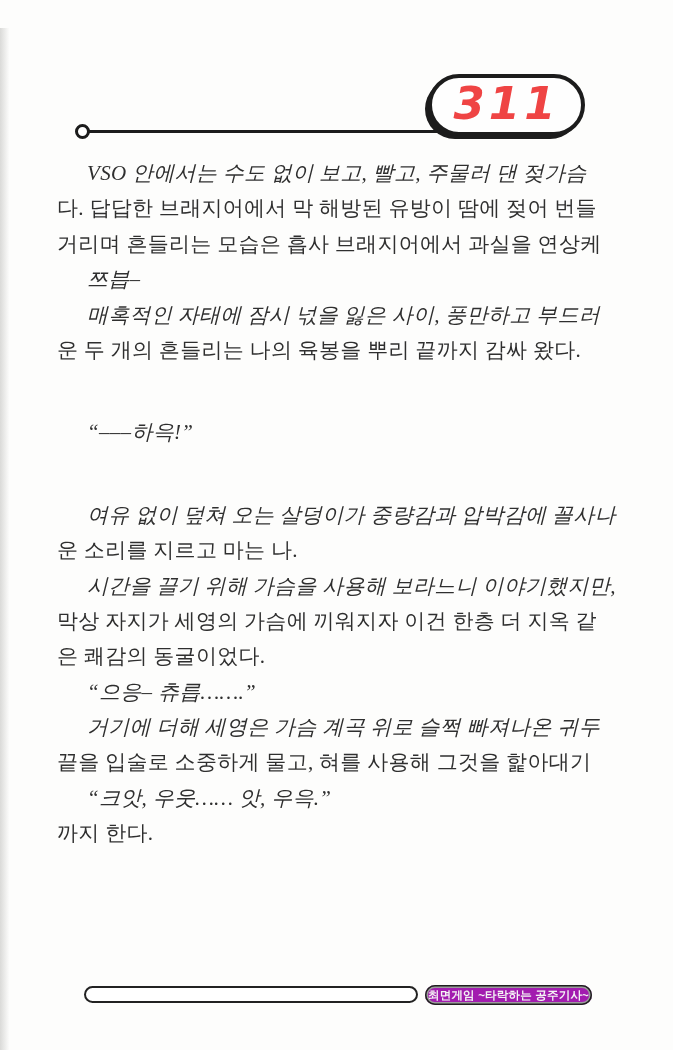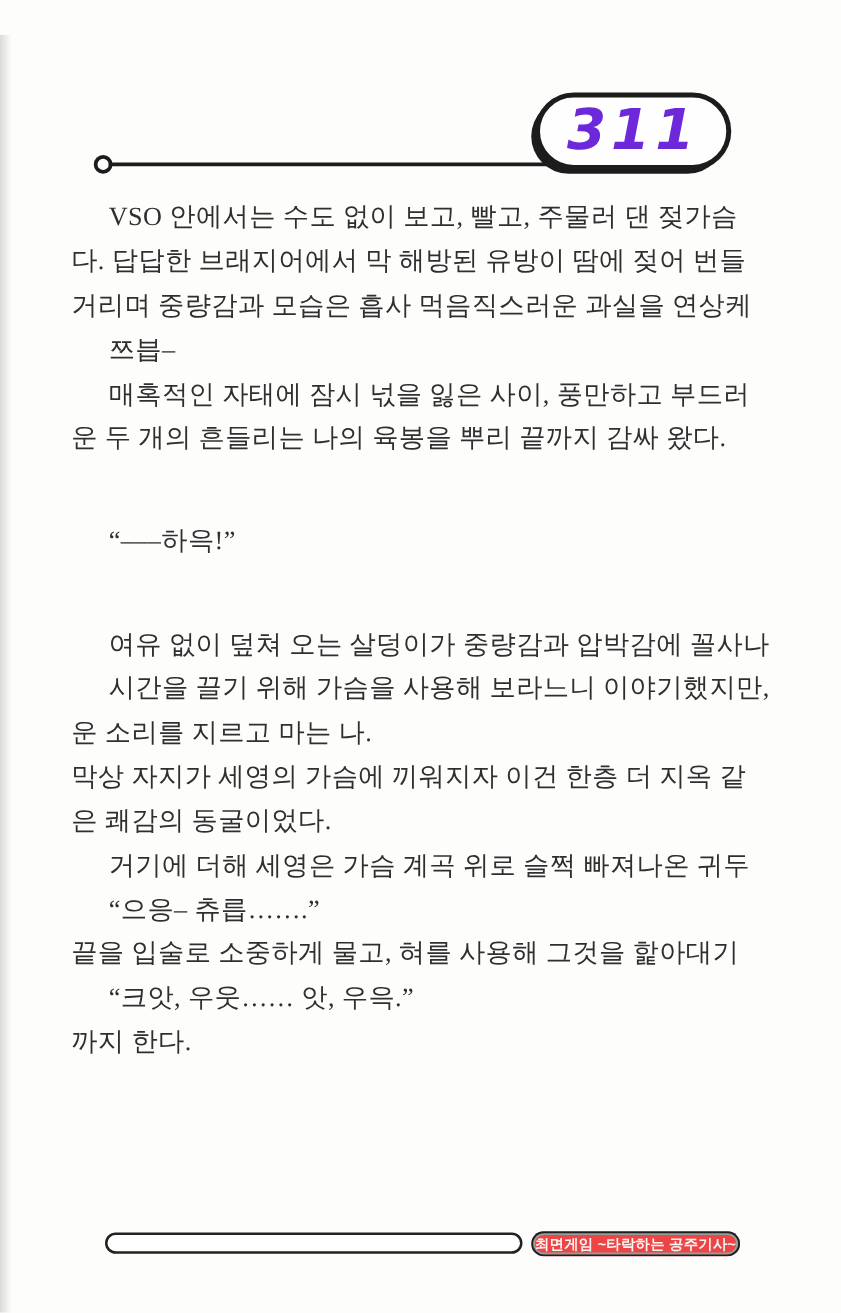--- a/index.html
+++ b/index.html
@@ -35,46 +35,46 @@
     background: #fefefe;
     border: 4px solid #1c1c1c;
     border-radius: 31px;
     box-shadow: -4px 4px 0 -1px #1c1c1c;
     display: flex; align-items: center; justify-content: center;
   }
   .pagenum {
     font-family: "DejaVu Sans", sans-serif;
     font-style: italic; font-weight: 700;
     font-size: 45px; letter-spacing: 4px;
-    color: #6d28d9;
+    color: #ef4444;
     transform: translateY(-2px);
   }
 
   
   .body-text {
     position: absolute; left: 57px; top: 156px; width: 562px;
     font-size: 21px; line-height: 35.4px;
     letter-spacing: 0.3px;
   }
   .line { height: 35.4px; white-space: pre; }
-  .line.indent { padding-left: 30px; }
+  .line.indent { padding-left: 30px; font-style: italic; }
   .line.blank { height: 47px; }
 
   
   .footer-rule {
     position: absolute; left: 84px; top: 986px;
     width: 334px; height: 17px; box-sizing: border-box;
     border: 2px solid #222;
     border-radius: 9px;
     background: #fff;
   }
   .title-badge {
     position: absolute; left: 425px; top: 985px;
     width: 167px; height: 20px; box-sizing: border-box;
-    background: #ef4444;
+    background: #a21caf;
     border-radius: 10px;
     box-shadow: inset 0 0 0 1.5px #1e1e1e, inset 0 0 0 3px #9b9b9b;
     display: flex; align-items: center; justify-content: center;
   }
   .title-badge span {
     font-family: "Liberation Sans", "DejaVu Sans", sans-serif;
     font-size: 11.5px; font-weight: bold;
     color: #f4f4f4; letter-spacing: 0.2px;
     white-space: nowrap;
   }
@@ -88,34 +88,34 @@
   <div class="header-dot"></div>
   <div class="header-rule"></div>
   <div class="pagenum-badge">
     <span class="pagenum">311</span>
   </div>
 </div>
 
 <div class="body-text">
     <div class="line indent">VSO 안에서는 수도 없이 보고, 빨고, 주물러 댄 젖가슴</div>
     <div class="line">다. 답답한 브래지어에서 막 해방된 유방이 땀에 젖어 번들</div>
-    <div class="line">거리며 중량감과 모습은 흡사 먹음직스러운 과실을 연상케</div>
+    <div class="line">거리며 흔들리는 모습은 흡사 브래지어에서 과실을 연상케</div>
     <div class="line indent">쯔븝–</div>
     <div class="line indent">매혹적인 자태에 잠시 넋을 잃은 사이, 풍만하고 부드러</div>
     <div class="line">운 두 개의 흔들리는 나의 육봉을 뿌리 끝까지 감싸 왔다.</div>
     <div class="line blank">&nbsp;</div>
     <div class="line indent">“–––하윽!”</div>
     <div class="line blank">&nbsp;</div>
     <div class="line indent">여유 없이 덮쳐 오는 살덩이가 중량감과 압박감에 꼴사나</div>
+    <div class="line">운 소리를 지르고 마는 나.</div>
     <div class="line indent">시간을 끌기 위해 가슴을 사용해 보라느니 이야기했지만,</div>
-    <div class="line">운 소리를 지르고 마는 나.</div>
     <div class="line">막상 자지가 세영의 가슴에 끼워지자 이건 한층 더 지옥 같</div>
     <div class="line">은 쾌감의 동굴이었다.</div>
+    <div class="line indent">“으응– 츄릅…….”</div>
     <div class="line indent">거기에 더해 세영은 가슴 계곡 위로 슬쩍 빠져나온 귀두</div>
-    <div class="line indent">“으응– 츄릅…….”</div>
     <div class="line">끝을 입술로 소중하게 물고, 혀를 사용해 그것을 핥아대기</div>
     <div class="line indent">“크앗, 우웃…… 앗, 우윽.”</div>
     <div class="line">까지 한다.</div>
   </div>
 
 <div>
   <div class="footer-rule"></div>
   <div class="title-badge">
     <span>최면게임 ~타락하는 공주기사~</span>
   </div>

